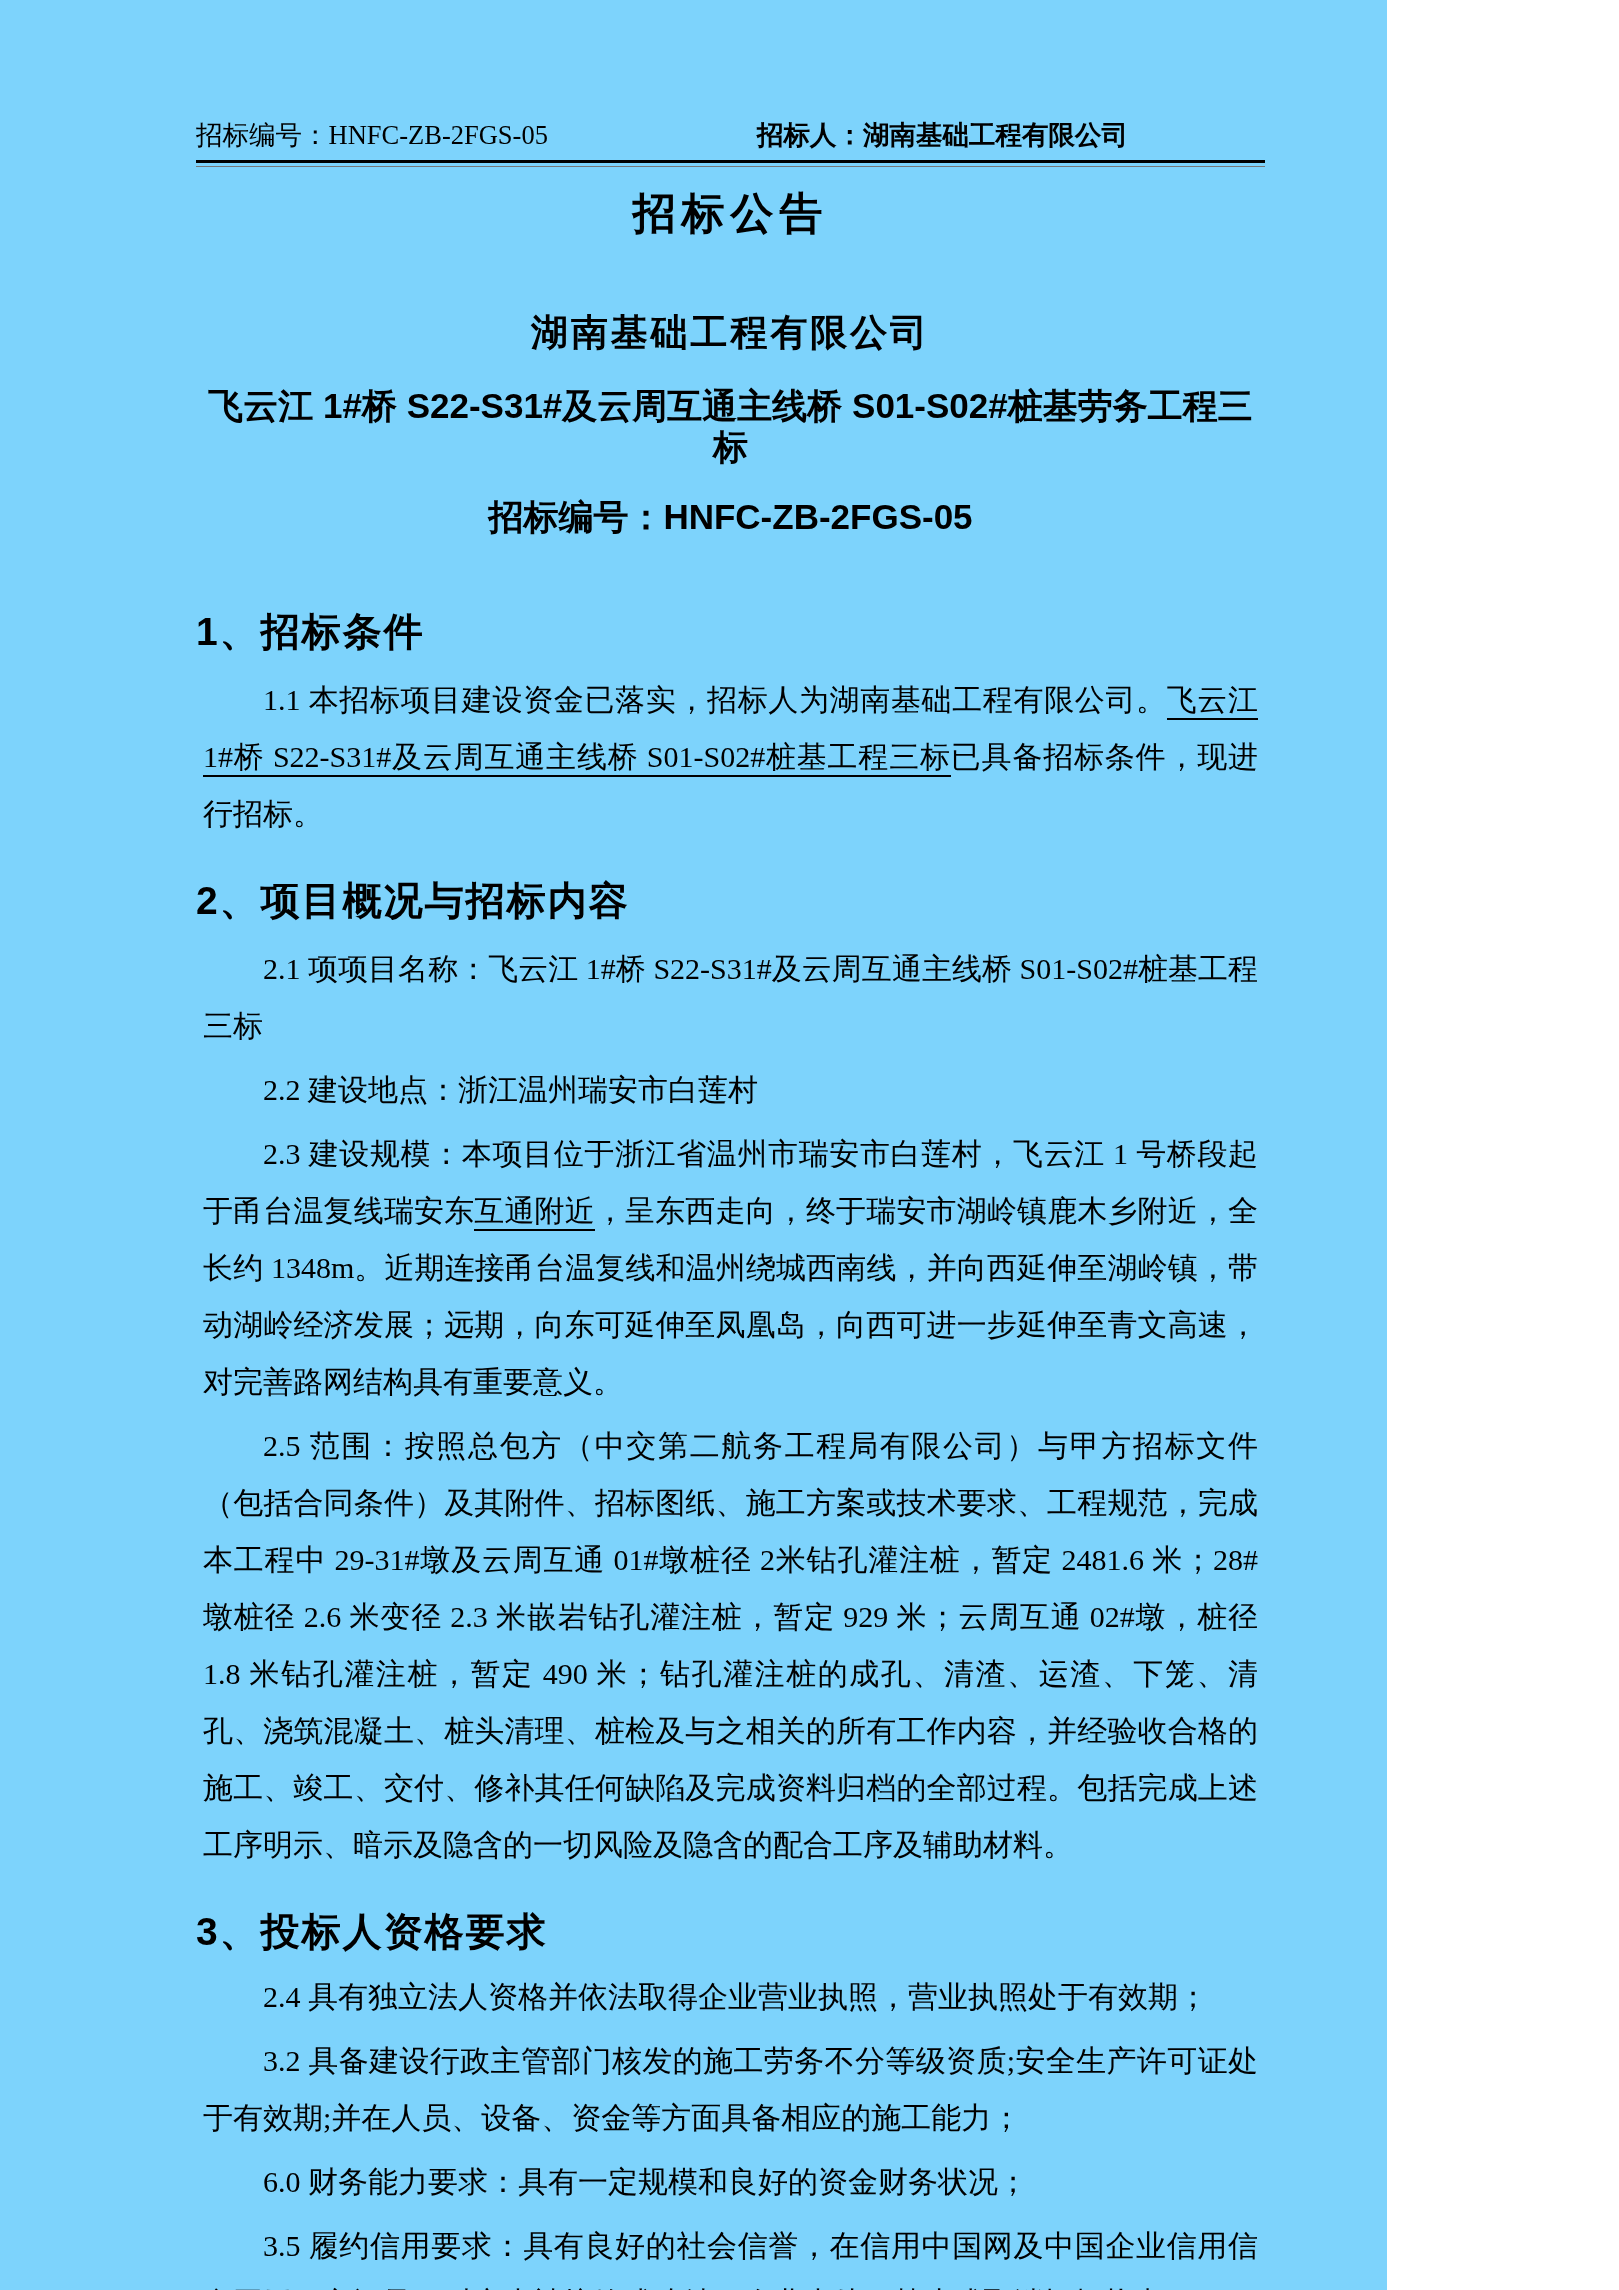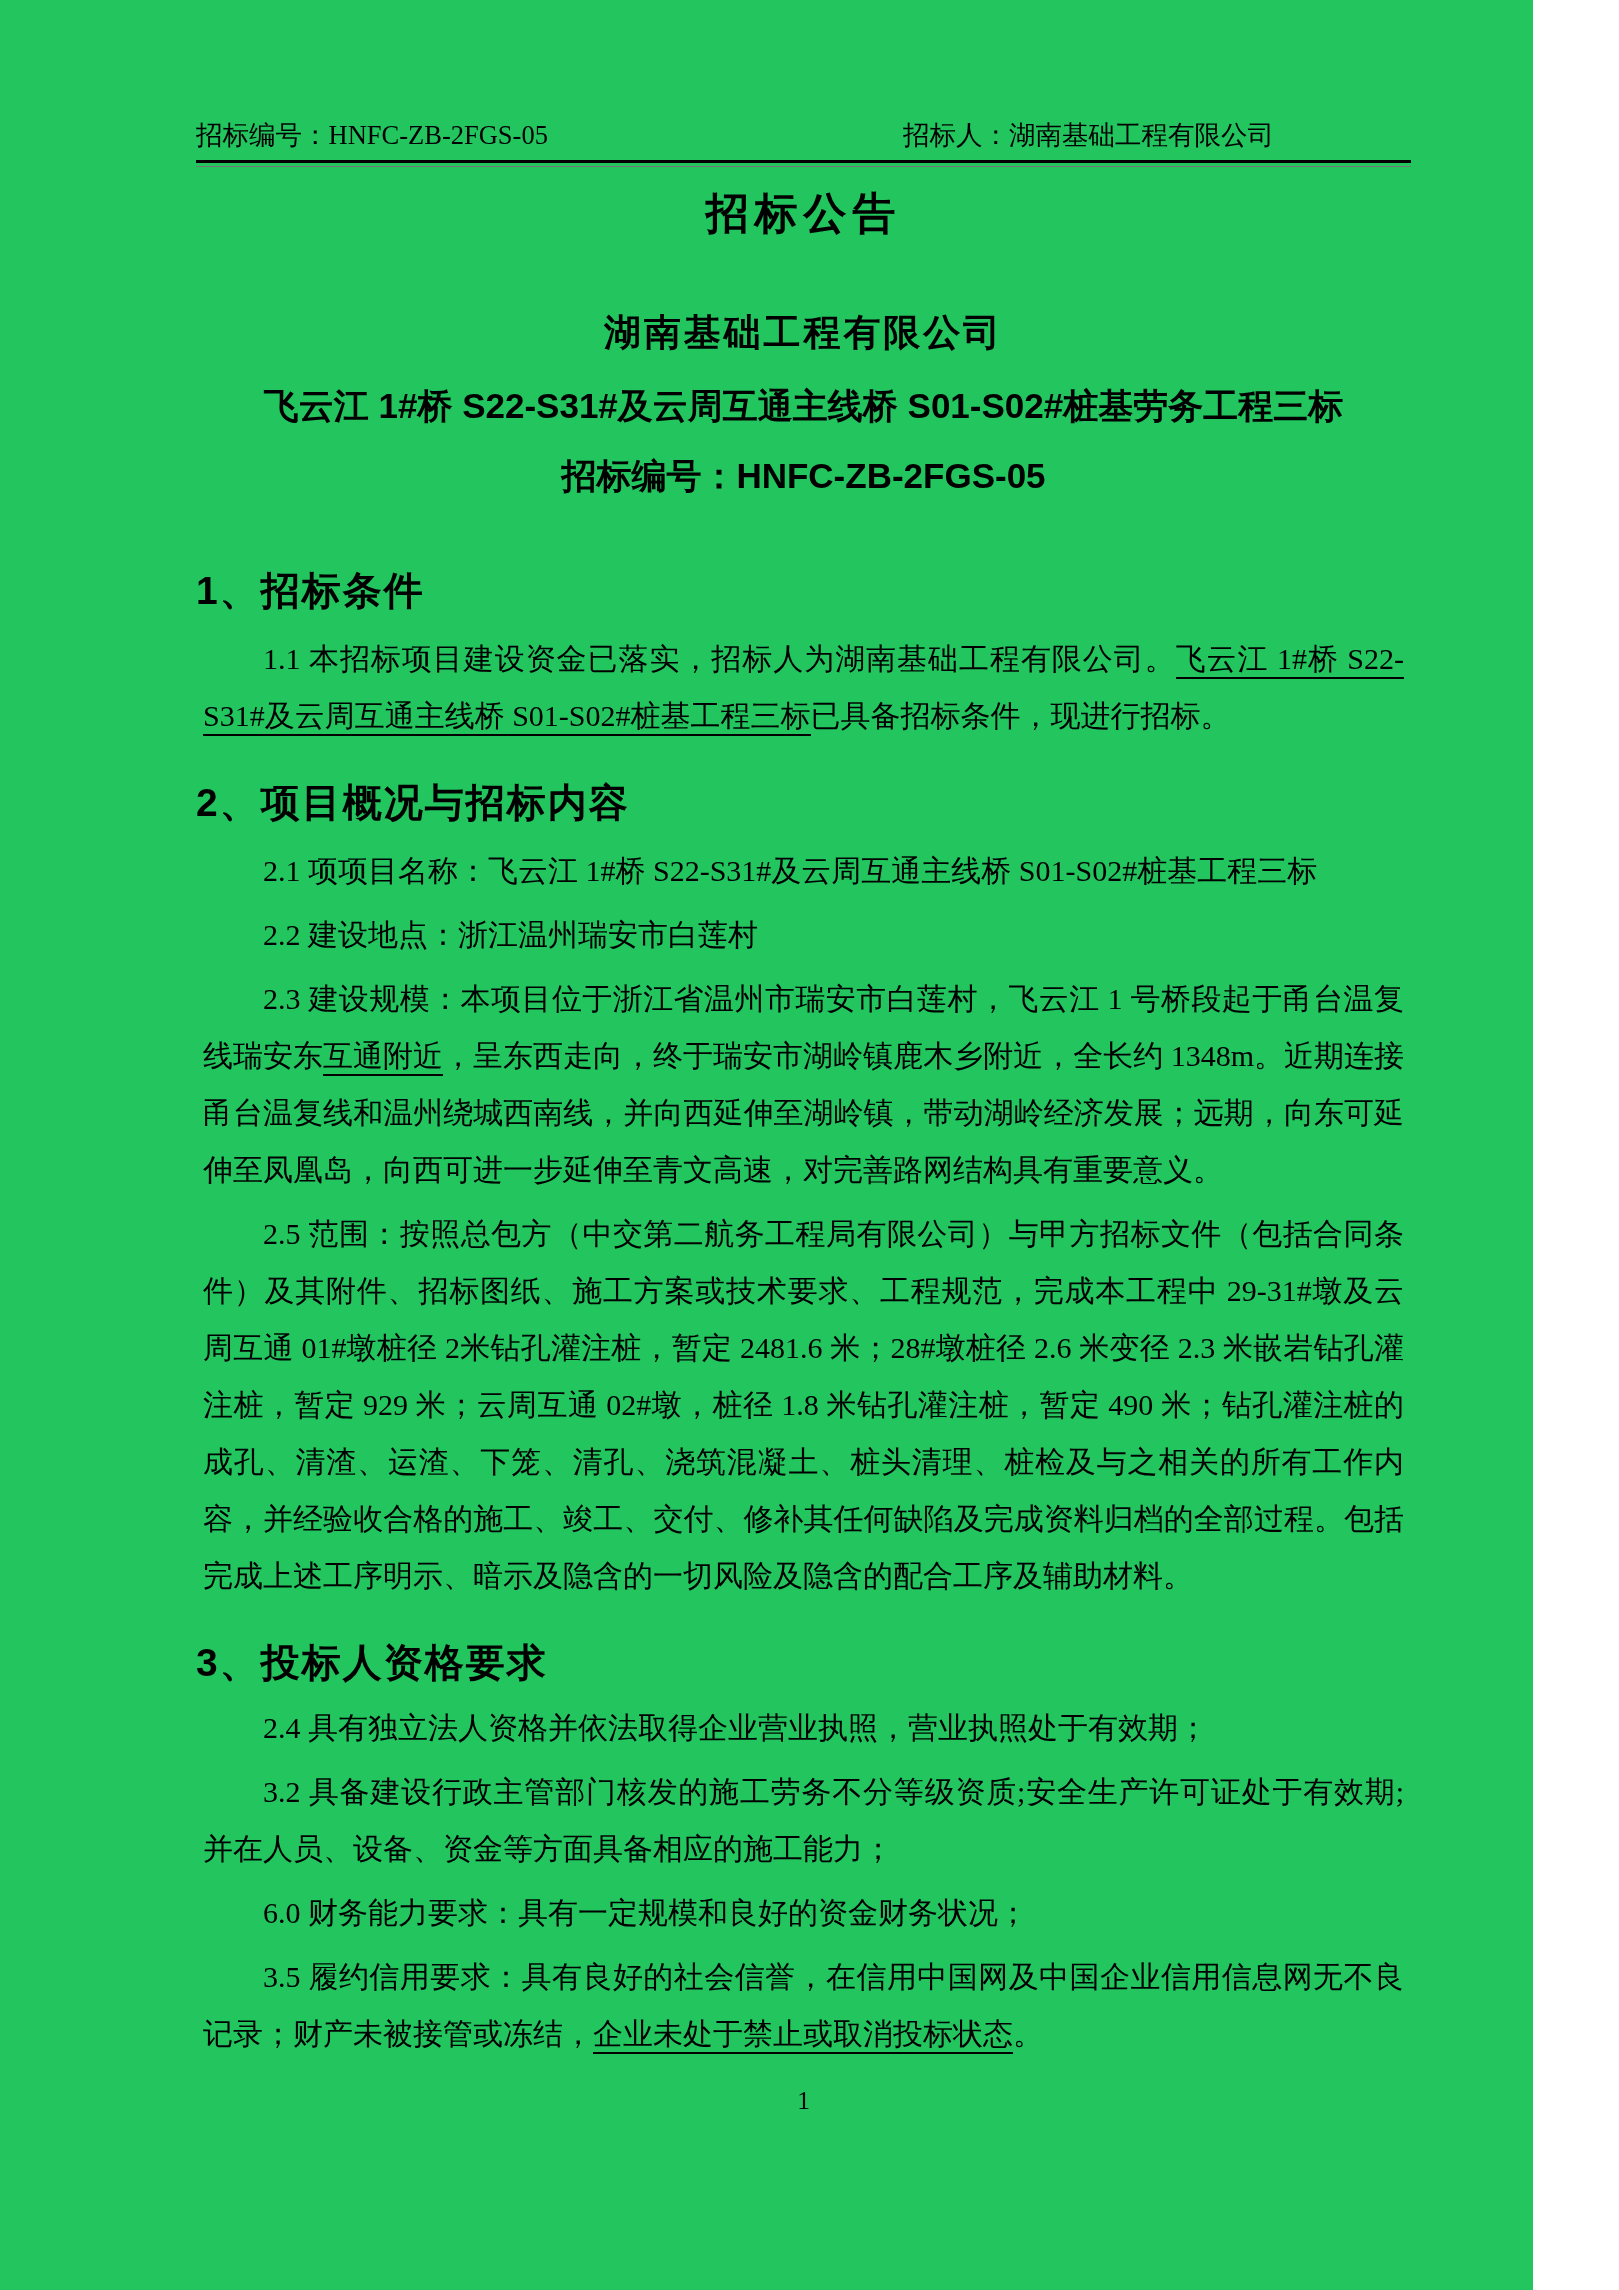--- a/index.html
+++ b/index.html
@@ -5,37 +5,37 @@
   html, body {
     margin: 0;
     padding: 0;
     background: #ffffff;
     width: 1619px;
     height: 2291px;
     overflow: hidden;
   }
   .page {
     box-sizing: border-box;
-    width: 1533px;
+    width: 1387px;
     height: 2291px;
-    background: #22c55e;
+    background: #7dd3fc;
     color: #000000;
     padding: 120px 122px 29px 196px;
     font-family: "Liberation Serif", serif;
   }
   
   .doc-header {
     display: flex;
     justify-content: space-between;
     align-items: flex-end;
     font-size: 26.5px;
     line-height: 31px;
     font-family: "Liberation Serif", serif;
   }
-  .hdr-right { padding-right: 137px; }
+  .hdr-right { padding-right: 137px; font-weight: bold; }
   .header-rule {
     margin-top: 8.8px;
     height: 2.9px;
     border-top: 3.9px solid #000000;
     border-bottom: 1px solid #777777;
   }
   
   .doc-title {
     margin-top: 21.6px;
     text-align: center;

